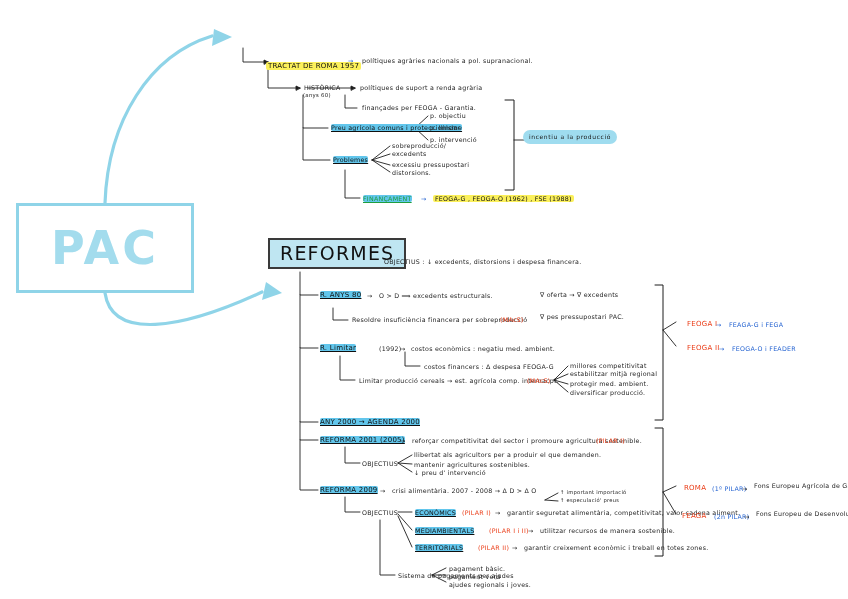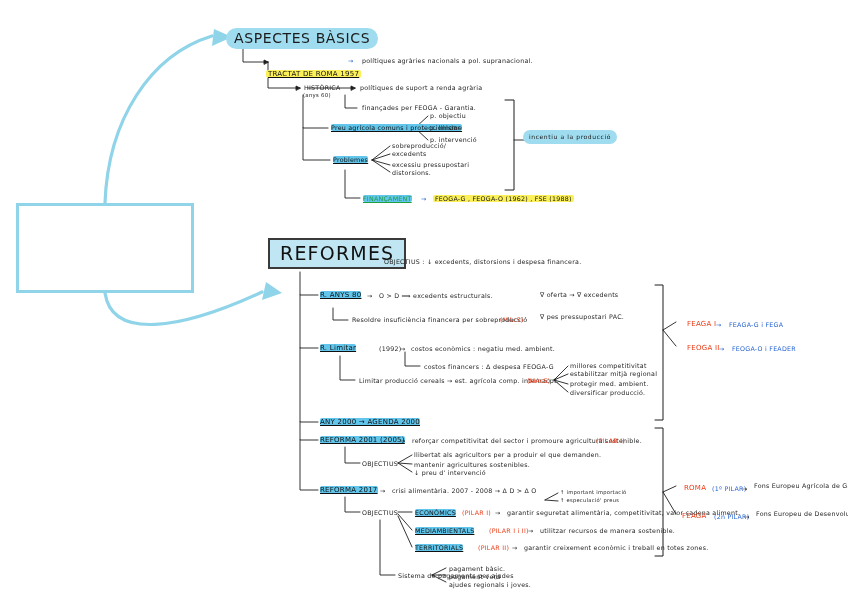--- a/index.html
+++ b/index.html
@@ -122,24 +122,24 @@
   <svg class="layer" viewBox="0 0 848 599">
     <g stroke="#8fd4e8" stroke-width="3.2" fill="none" stroke-linecap="round">
       <path d="M105,203 C108,120 150,55 212,36"></path>
       <path d="M105,293 C112,340 180,330 262,292"></path>
     </g>
     <path d="M214,29 L232,37 L212,46 Z" fill="#8fd4e8"></path>
     <path d="M266,282 L282,293 L262,300 Z" fill="#8fd4e8"></path>
   </svg>
 
   <div class="pac-box"></div>
-
-  <div class="title-bubble" style="left:226px;top:28px;">ASPECTES BÀSICS</div>
-
-  <span class="hw s7 hl-yellow" style="left:266px;top:70px;text-decoration:underline;">TRACTAT DE ROMA 1957</span>
+  <div class="pac-text">PAC</div>
+
+
+  <span class="hw s7 hl-yellow" style="left:266px;top:62px;">TRACTAT DE ROMA 1957</span>
   <span class="hw blue-t" style="left:348px;top:57px;">→</span>
   <span class="hw" style="left:362px;top:57px;">polítiques agràries nacionals a pol. supranacional.</span>
 
   <span class="hw" style="left:304px;top:84px;">HISTÒRICA</span>
   <span class="hw" style="left:303px;top:92px;font-size:5.4px;">(anys 60)</span>
   <span class="hw" style="left:360px;top:84px;">polítiques de suport a renda agrària</span>
   <span class="hw" style="left:362px;top:104px;">finançades per FEOGA - Garantia.</span>
 
   <span class="hw hl-blue" style="left:331px;top:124px;">Preu agrícola comuns i proteccionisme</span>
   <span class="hw" style="left:430px;top:112px;">p. objectiu</span>
@@ -185,21 +185,21 @@
 
   <span class="hw hl-blue s7" style="left:320px;top:436px;">REFORMA 2001 (2005)</span>
   <span class="hw" style="left:400px;top:437px;">→</span>
   <span class="hw" style="left:412px;top:437px;">reforçar competitivitat del sector i promoure agricultura sostenible.</span>
   <span class="hw red" style="left:596px;top:437px;">(PILAR I)</span>
   <span class="hw" style="left:362px;top:460px;">OBJECTIUS</span>
   <span class="hw" style="left:414px;top:451px;">llibertat als agricultors per a produir el que demanden.</span>
   <span class="hw" style="left:414px;top:461px;">mantenir agricultures sostenibles.</span>
   <span class="hw" style="left:414px;top:469px;">↓ preu d' intervenció</span>
 
-  <span class="hw hl-blue s7" style="left:320px;top:486px;">REFORMA 2017</span>
+  <span class="hw hl-blue s7" style="left:320px;top:486px;">REFORMA 2009</span>
   <span class="hw" style="left:380px;top:487px;">→</span>
   <span class="hw" style="left:392px;top:487px;">crisi alimentària.  2007 - 2008  →  Δ D &gt; Δ O</span>
   <span class="hw" style="left:560px;top:489px;font-size:5.2px;">↑ important importació</span>
   <span class="hw" style="left:560px;top:497px;font-size:5.2px;">↑ especulació' preus</span>
 
   <span class="hw" style="left:362px;top:509px;">OBJECTIUS</span>
 
   <span class="hw hl-blue" style="left:415px;top:509px;">ECONÒMICS</span>
   <span class="hw red" style="left:462px;top:509px;">(PILAR I)</span>
   <span class="hw" style="left:495px;top:509px;">→</span>
@@ -213,21 +213,21 @@
   <span class="hw hl-blue" style="left:415px;top:544px;">TERRITORIALS</span>
   <span class="hw red" style="left:478px;top:544px;">(PILAR II)</span>
   <span class="hw" style="left:512px;top:544px;">→</span>
   <span class="hw" style="left:524px;top:544px;">garantir creixement econòmic i treball en totes zones.</span>
 
   <span class="hw" style="left:398px;top:572px;">Sistema de pagaments per ajudes</span>
   <span class="hw" style="left:449px;top:565px;">pagament bàsic.</span>
   <span class="hw" style="left:449px;top:573px;">pagament verd</span>
   <span class="hw" style="left:449px;top:581px;">ajudes regionals i joves.</span>
 
-  <span class="hw s7 red" style="left:687px;top:320px;">FEAGA I</span>
+  <span class="hw s7 red" style="left:687px;top:320px;">FEOGA I</span>
   <span class="hw blue-t" style="left:716px;top:321px;">→</span>
   <span class="hw blue-t" style="left:729px;top:321px;">FEAGA-G i FEGA</span>
   <span class="hw s7 red" style="left:687px;top:344px;">FEOGA II</span>
   <span class="hw blue-t" style="left:719px;top:345px;">→</span>
   <span class="hw blue-t" style="left:732px;top:345px;">FEOGA-O i FEADER</span>
 
   <span class="hw s7 red" style="left:684px;top:484px;">ROMA</span>
   <span class="hw blue-t" style="left:712px;top:485px;">(1º PILAR)</span>
   <span class="hw" style="left:742px;top:485px;">→</span>
   <span class="hw" style="left:754px;top:482px;">Fons Europeu Agrícola de Garantia.</span>

